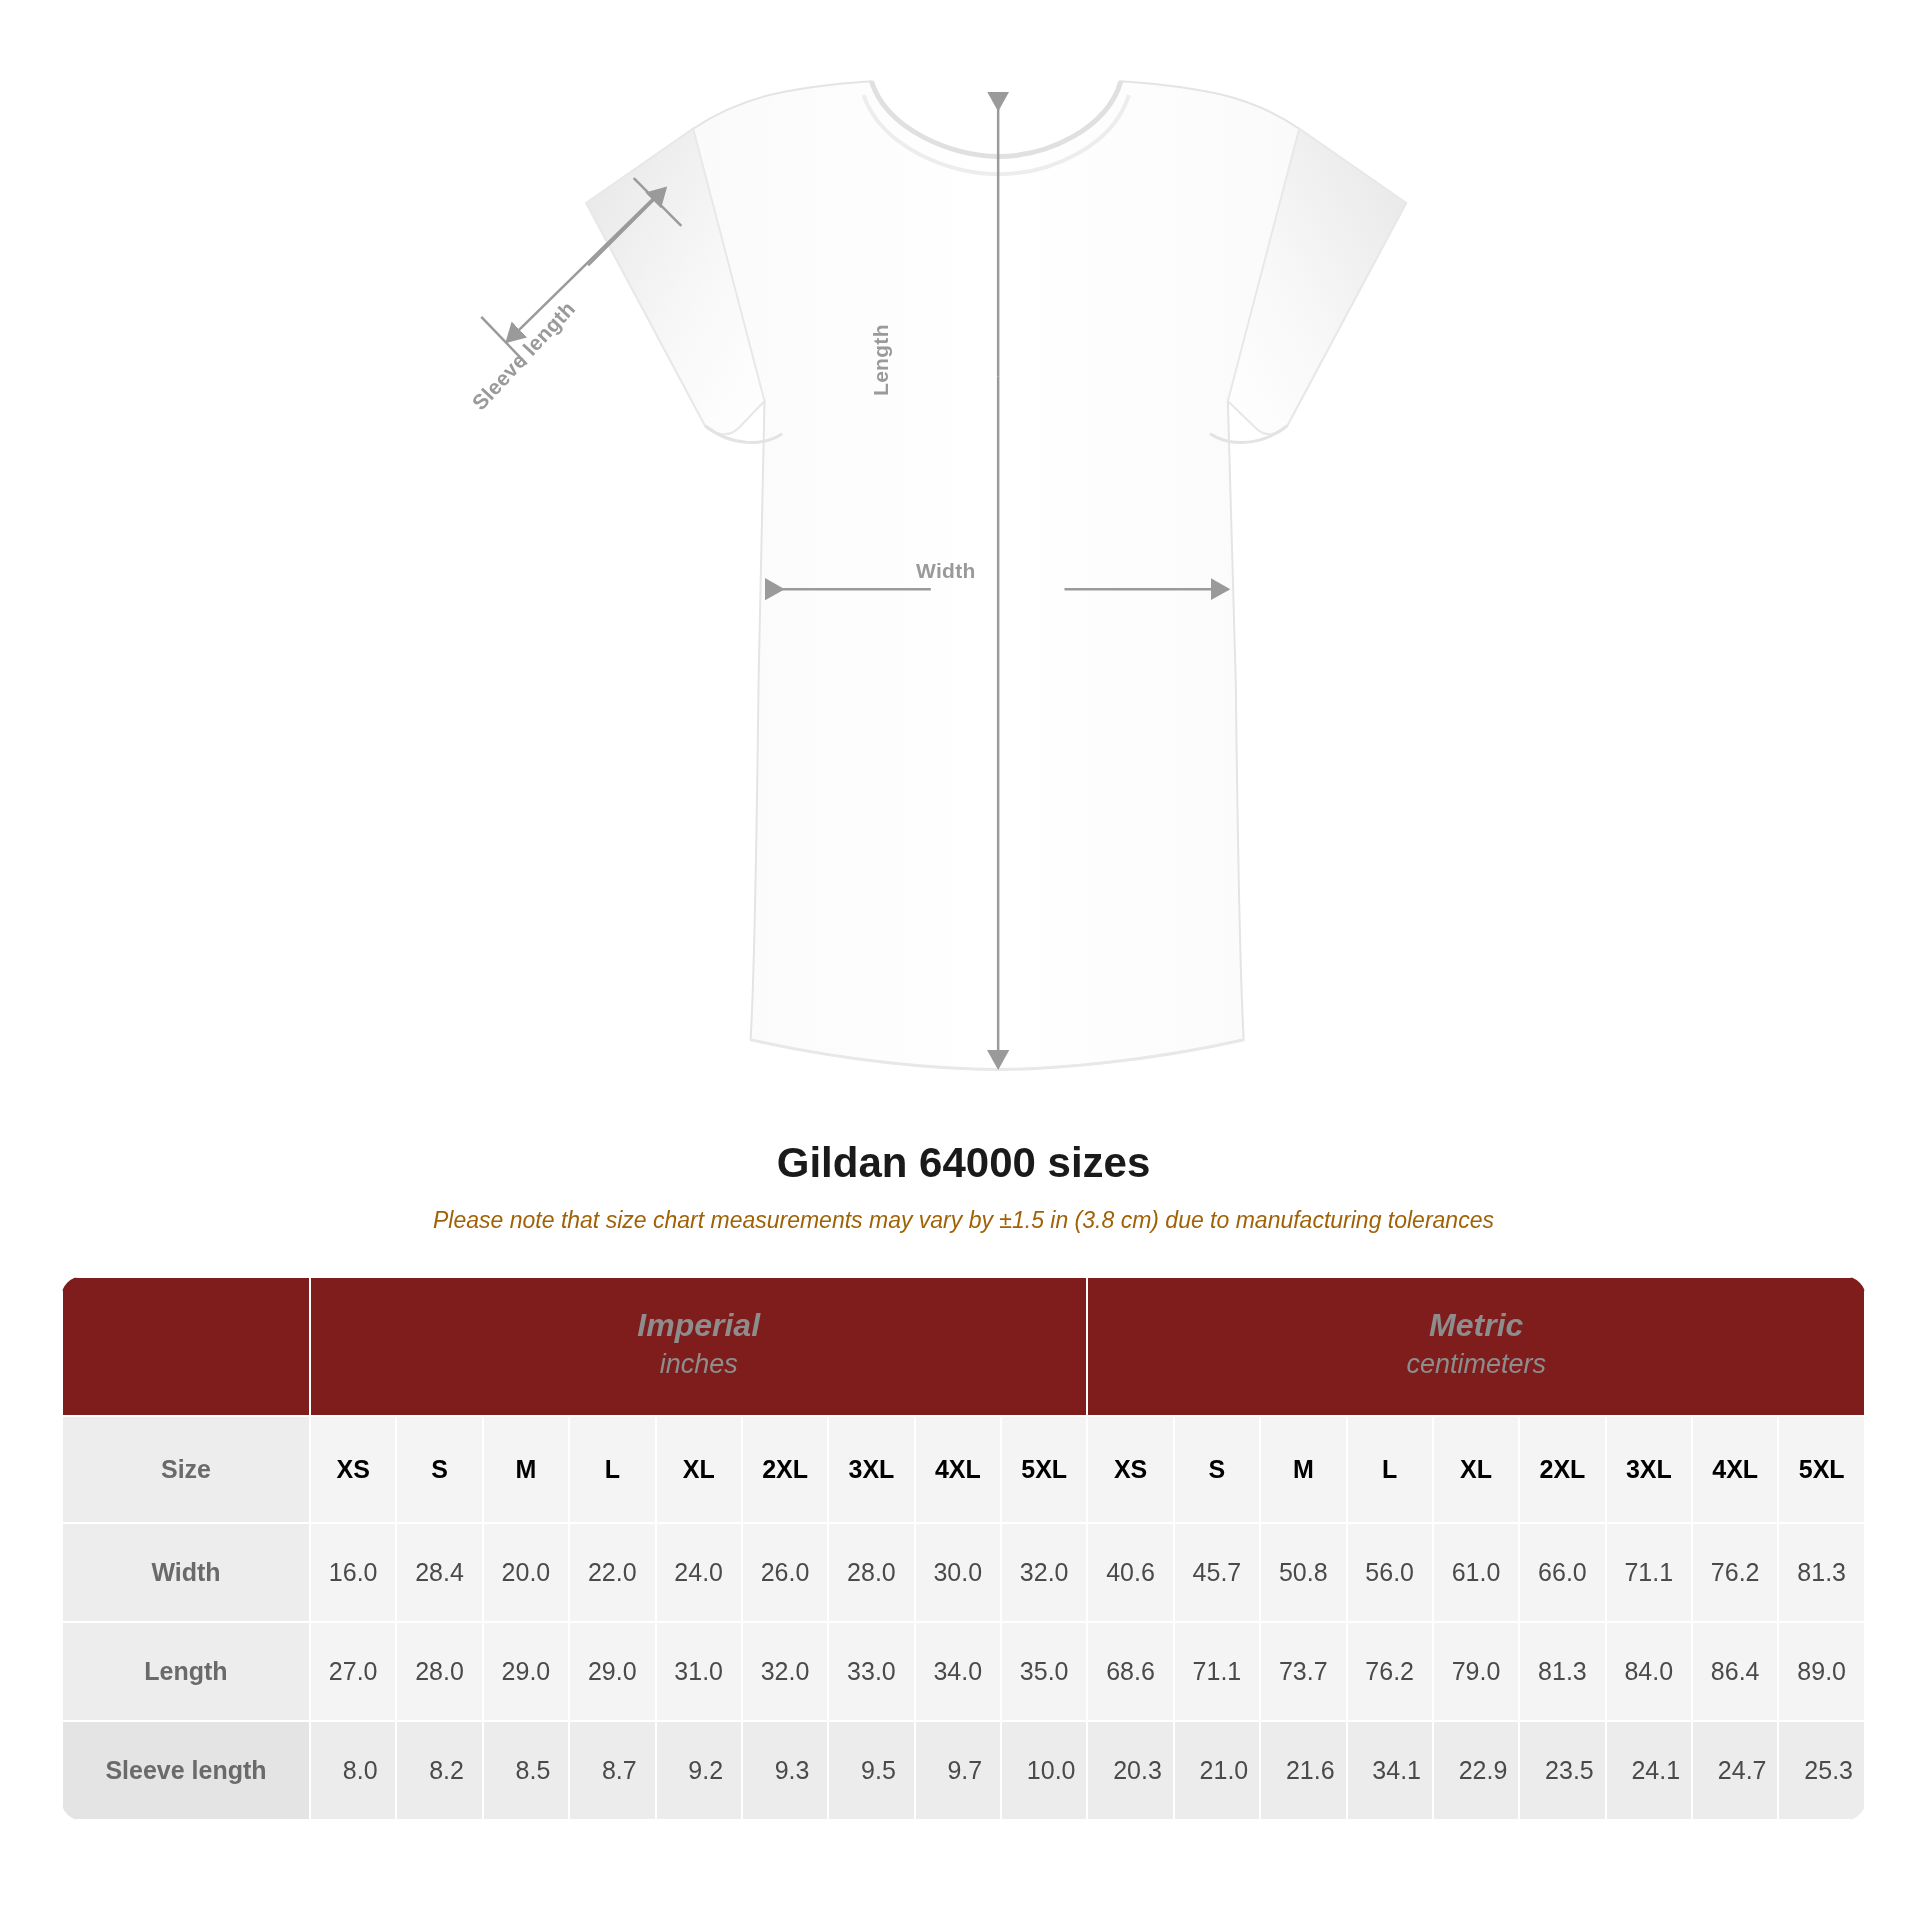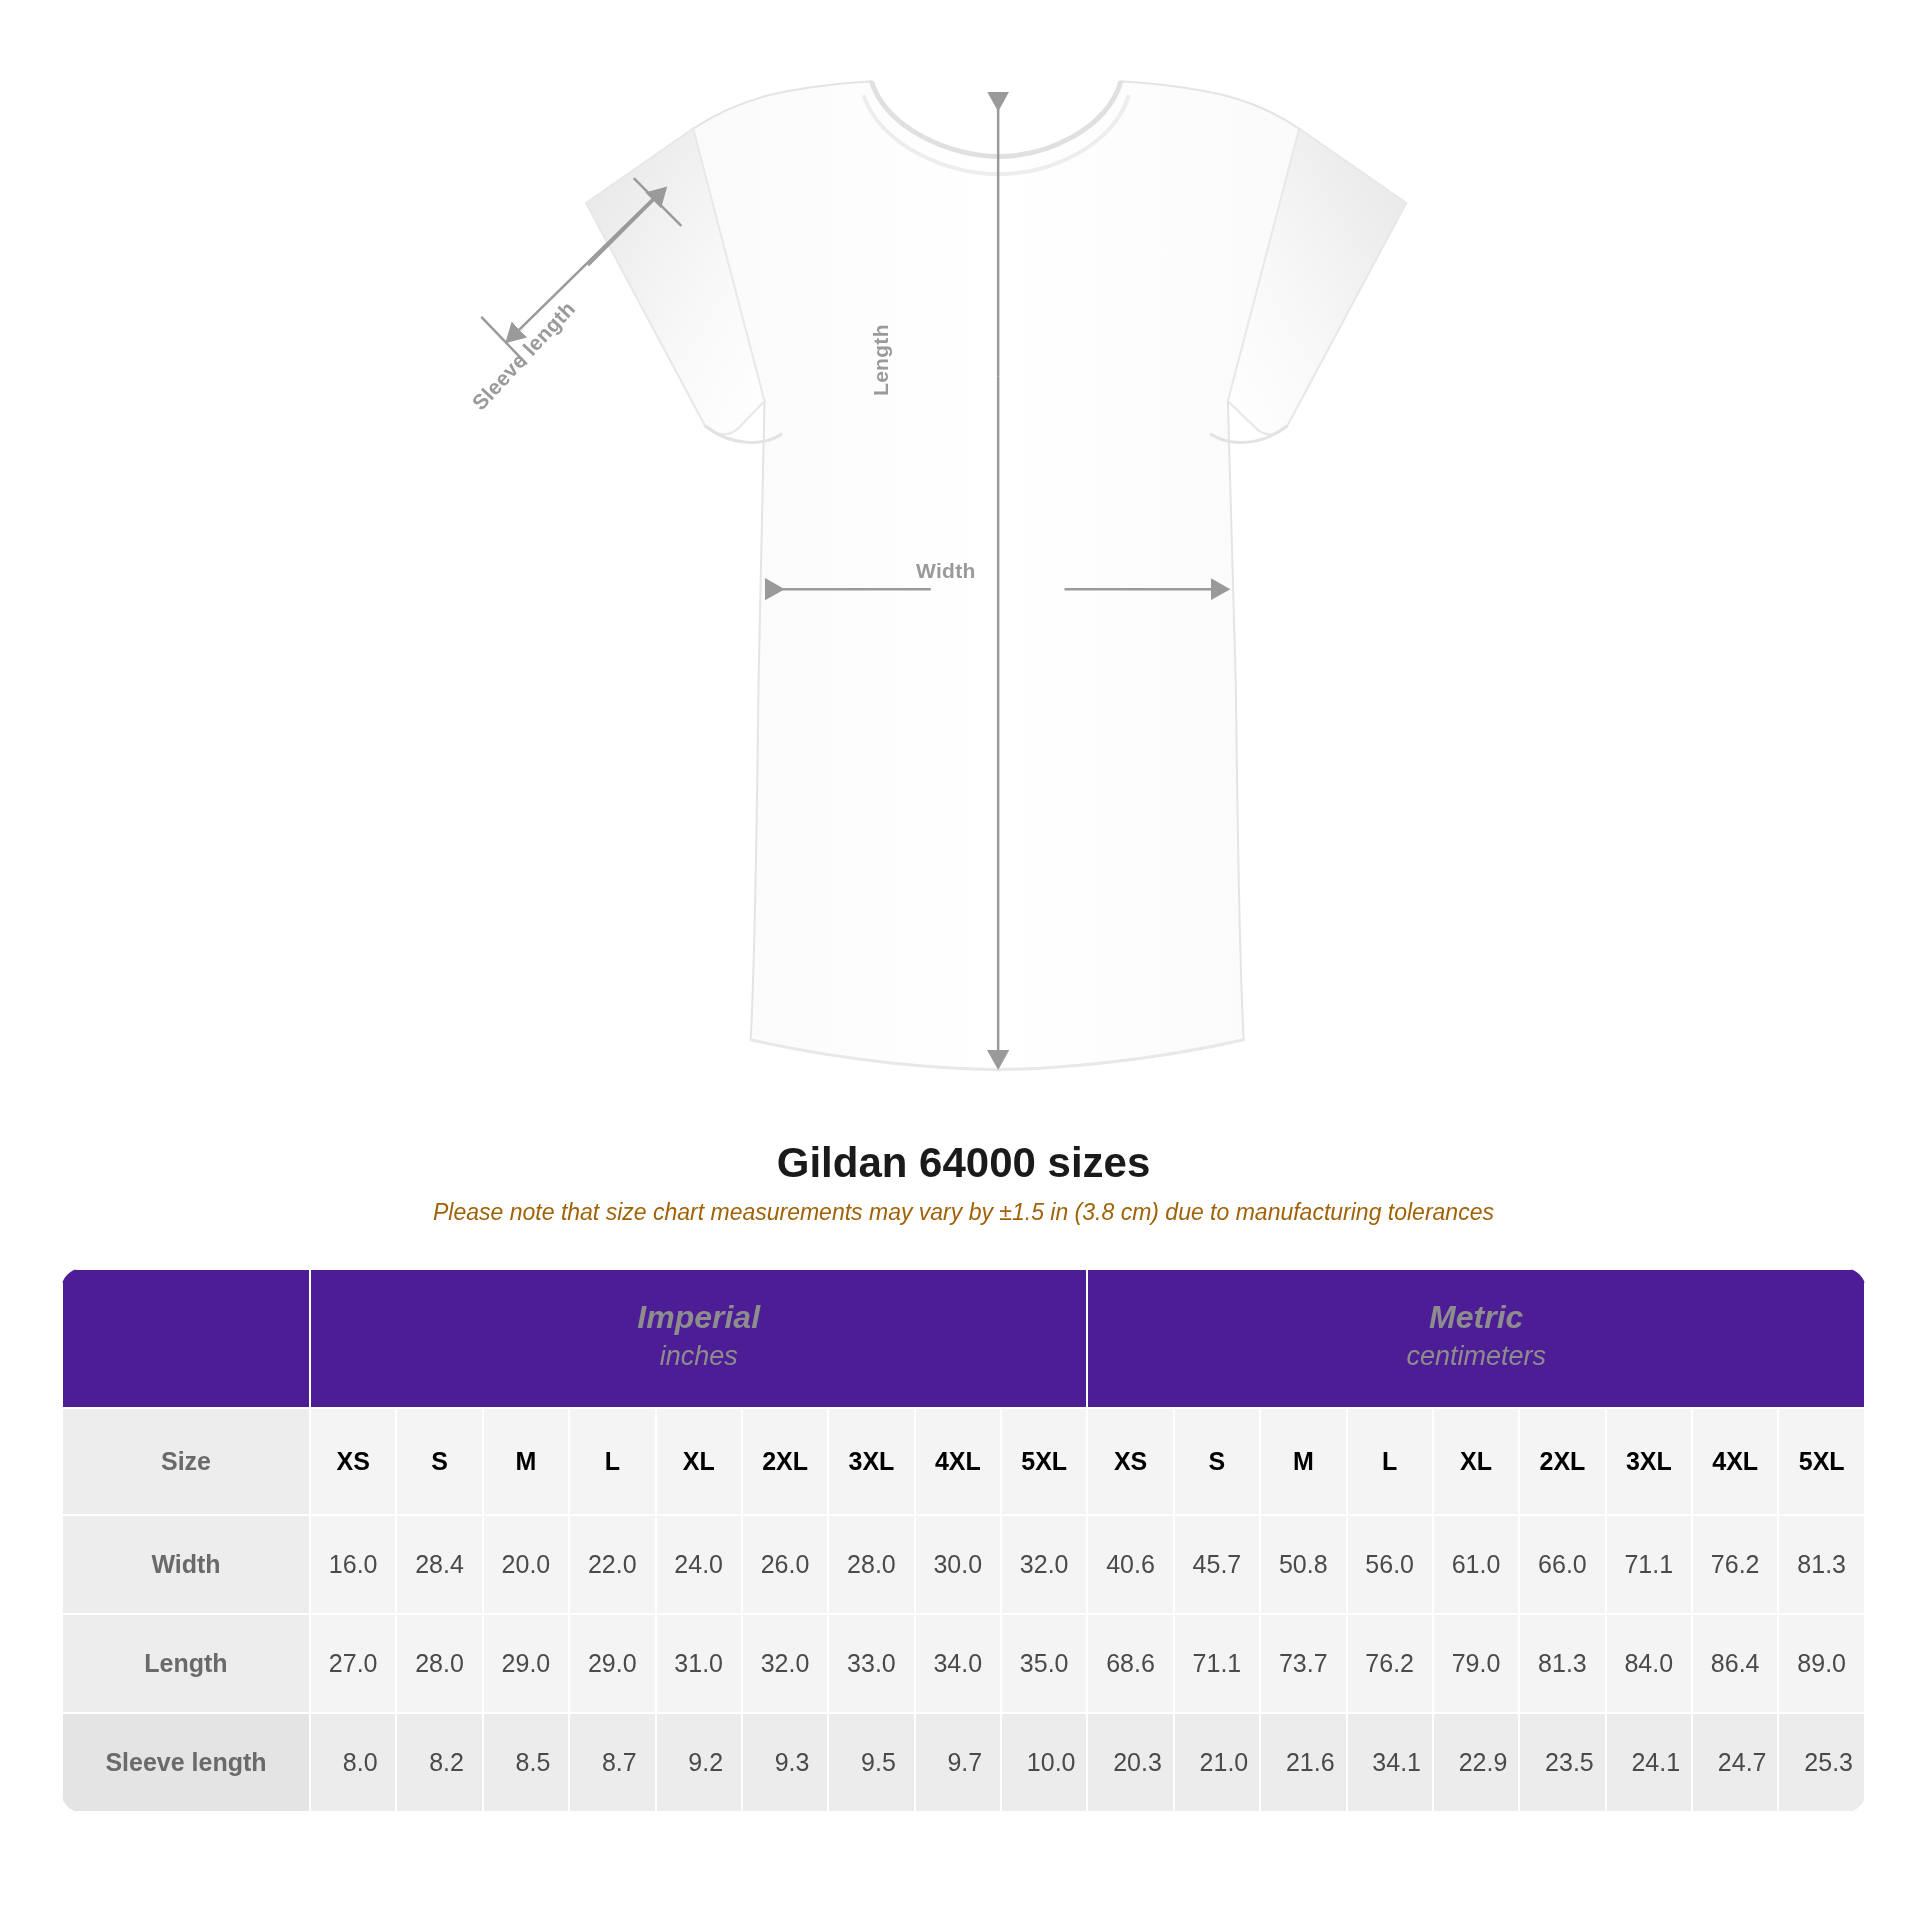--- a/index.html
+++ b/index.html
@@ -59,21 +59,21 @@
 
   
   .title-block {
     text-align: center;
     margin-top: 30px;
   }
   .chart-title {
     font-size: 42px;
     font-weight: bold;
     color: #1a1a1a;
-    margin: 0 0 12px 0;
+    margin: 0 0 20px 0;
   }
   .chart-note {
     font-size: 23px;
     font-style: italic;
     color: #a16207;
     margin: 0;
   }
 
   
   .table-wrap {
@@ -86,21 +86,21 @@
     border-collapse: collapse;
     table-layout: fixed;
   }
   table.size-table td, table.size-table th {
     border: 2px solid #ffffff;
     text-align: center;
     vertical-align: middle;
     padding: 0;
   }
   .sys-head {
-    background: #4c1d95;
+    background: #7f1d1d;
     height: 139px;
   }
   .sys-name {
     font-size: 32px;
     font-style: italic;
     font-weight: bold;
     color: #8d8d8d;
     line-height: 1.15;
   }
   .sys-unit {

